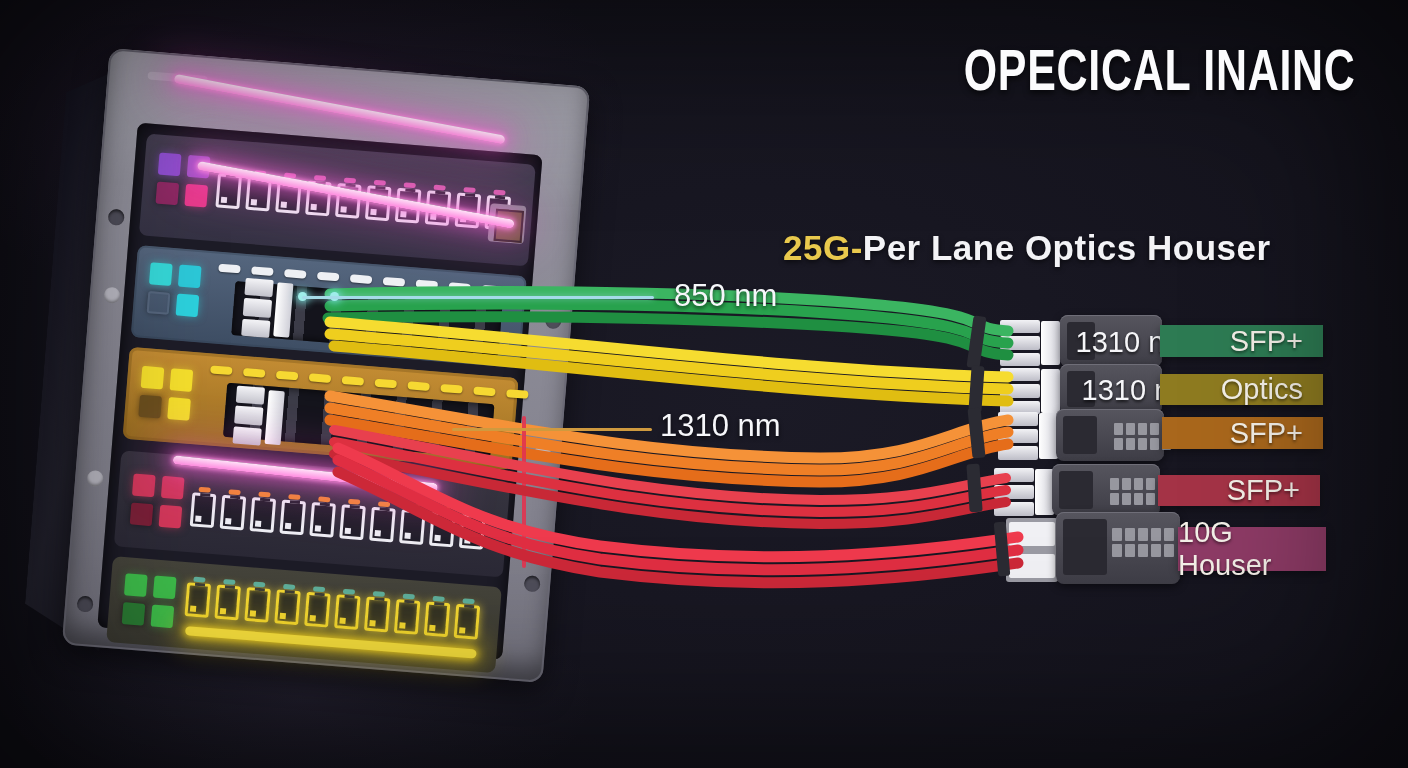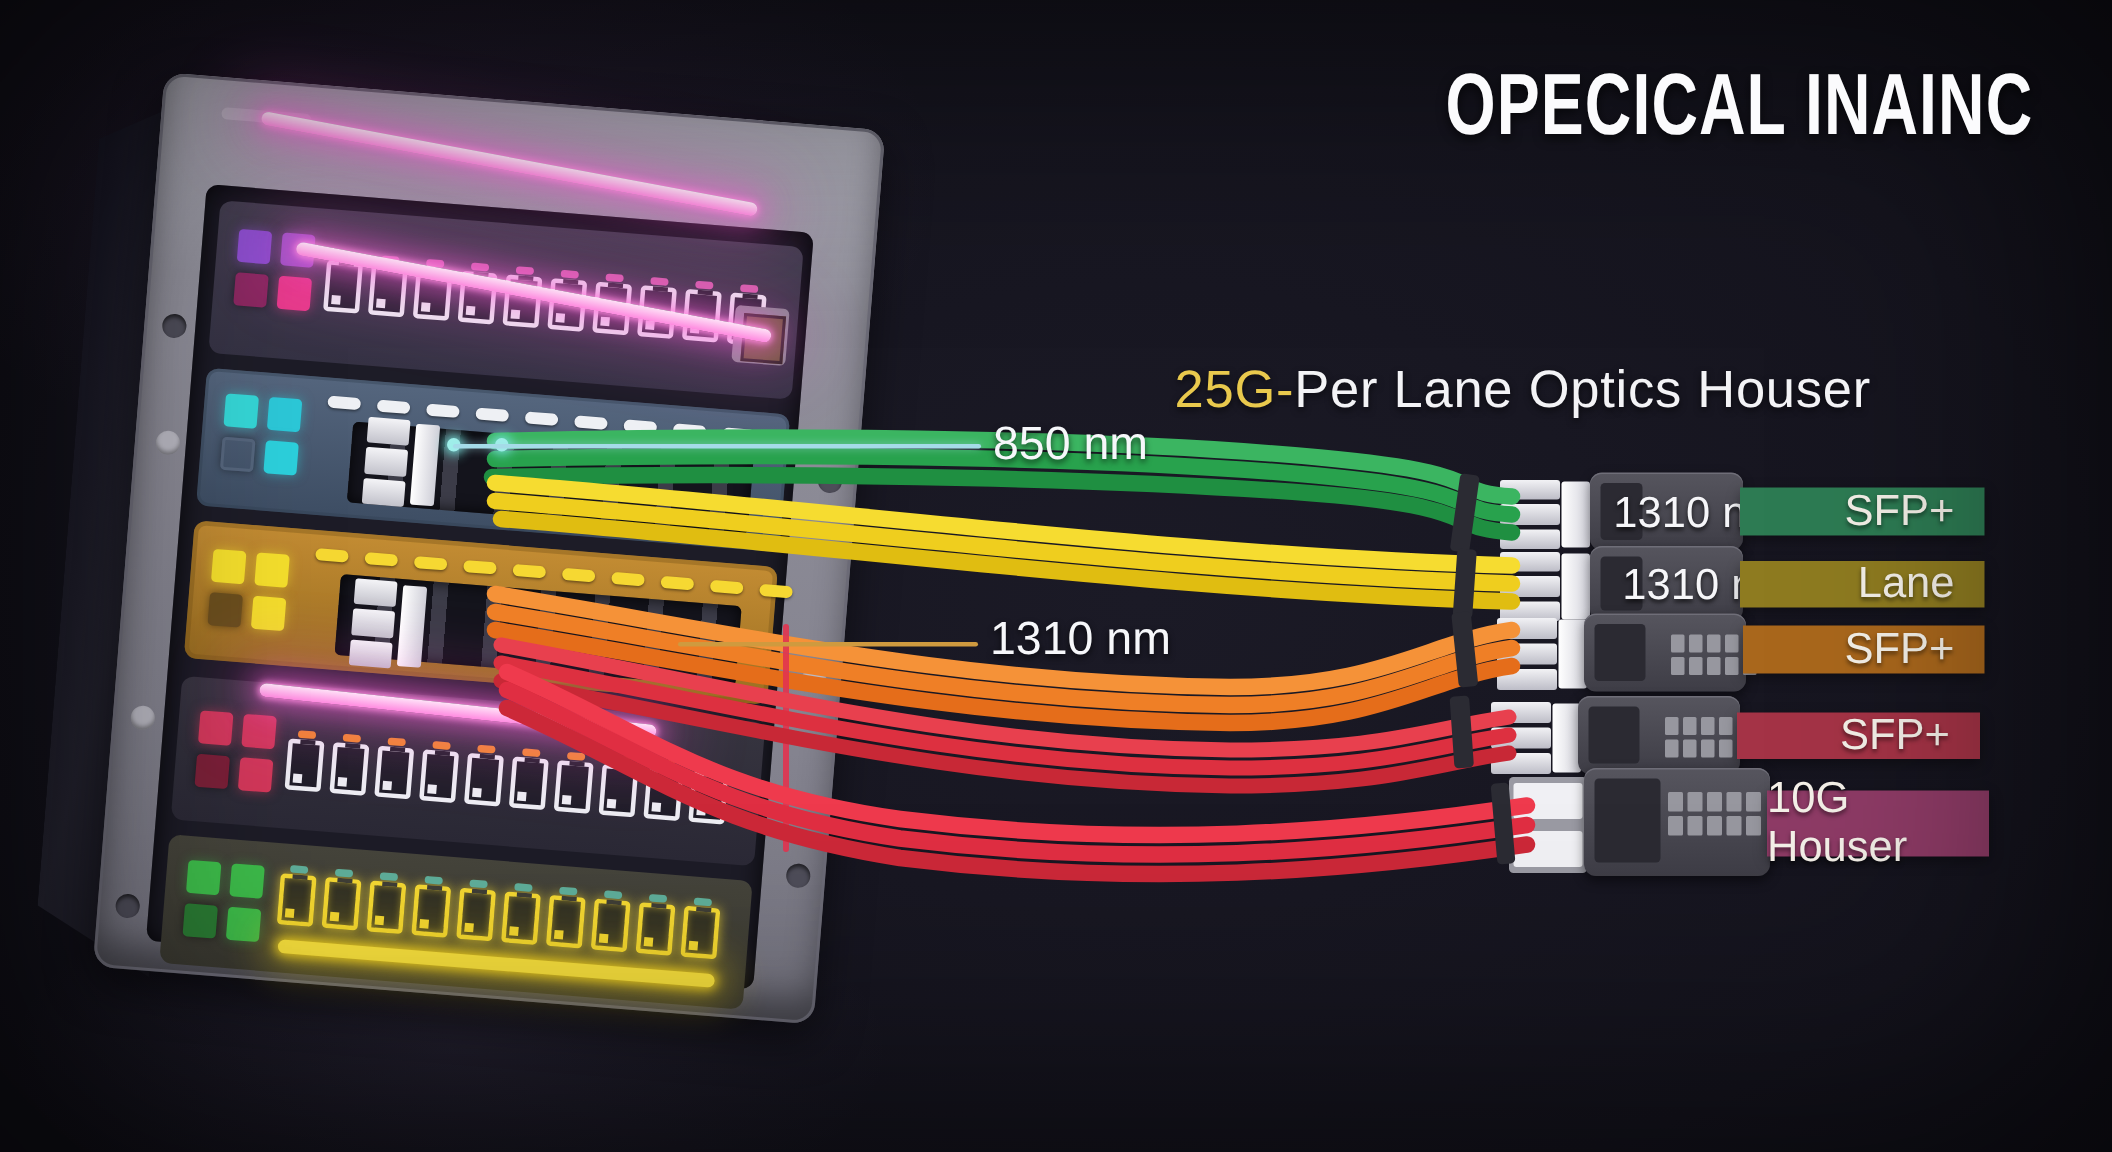--- a/index.html
+++ b/index.html
@@ -16,22 +16,22 @@
 
   
   .title{
     right:52px;top:36px;z-index:7;
     font-size:58px;font-weight:800;letter-spacing:1px;color:#fbfbfd;
     transform:scaleX(.74);transform-origin:100% 50%;
     text-shadow:0 3px 8px rgba(0,0,0,.65);
     white-space:nowrap;
   }
   .subtitle{
-    left:783px;top:240px;z-index:7;
-    font-size:35px;font-weight:400;letter-spacing:.5px;color:#f3f3f6;
+    left:783px;top:228px;z-index:7;
+    font-size:35px;font-weight:700;letter-spacing:.5px;color:#f3f3f6;
     text-shadow:0 2px 5px rgba(0,0,0,.6);white-space:nowrap;
   }
   .subtitle .hl{color:#e9c94d;}
 
   
   .rack{left:58px;top:58px;width:515px;height:618px;z-index:1;
         transform:rotate(4.6deg);transform-origin:260px 320px;}
   .side-face{left:-14px;top:14px;width:78px;height:596px;
     background:linear-gradient(100deg,#141320,#262532 55%,#1b1a25);
     clip-path:polygon(0 7%,100% 0,100% 100%,0 93%);}
@@ -403,21 +403,21 @@
     <rect x="970" y="408" width="13" height="50" rx="3" transform="rotate(-6 976 433)"></rect>
     <rect x="968" y="464" width="13" height="48" rx="3" transform="rotate(-4 974 488)"></rect>
     <rect x="996" y="522" width="12" height="54" rx="3" transform="rotate(-5 1002 549)"></rect>
   </g>
 </svg>
 
 <div class="callouts">
   <div class="abs c-dot" style="left:298px;top:292px;z-index:3;"></div>
   <div class="abs c-dot" style="left:330px;top:292px;z-index:3;"></div>
   <div class="abs c-line c850-line" style="z-index:3;"></div>
-  <div class="abs c-text c850-text" style="z-index:3;">850 nm</div>
+  <div class="abs c-text c850-text" style="z-index:3;margin-left:12px;">850 nm</div>
   <div class="abs c-line c1310-line" style="z-index:3;"></div>
   <div class="abs c-text c1310-text" style="z-index:3;">1310 nm</div>
 </div>
 
 <div class="modules">
 
   <div class="abs mconn conn1">
       <span class="plates">
         <i></i>
         <i></i>
@@ -436,21 +436,21 @@
         <i></i>
         <i></i>
         <i></i>
       </span>
     </div>
   <div class="abs ferr ferr2"></div>
   <div class="abs mbody body2">
       <span class="sq"></span>
     </div>
   <div class="abs wl wl2">1310 nm</div>
-  <div class="abs bar bar2">Lane</div>
+  <div class="abs bar bar2">Optics</div>
 
   <div class="abs mconn conn3">
       <span class="plates">
         <i></i>
         <i></i>
         <i></i>
       </span>
     </div>
   <div class="abs ferr ferr3"></div>
   <div class="abs mbody body3">

